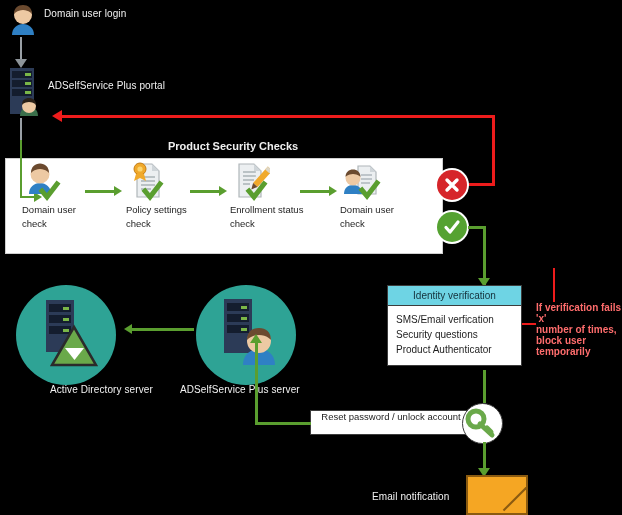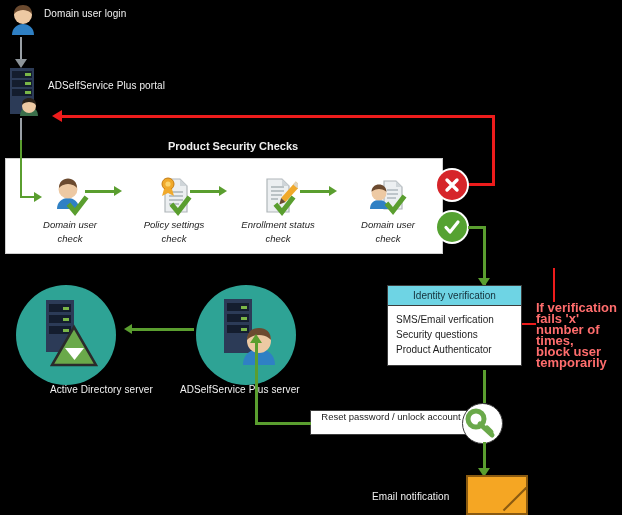--- a/index.html
+++ b/index.html
@@ -6,21 +6,21 @@
   body{width:622px;height:515px;overflow:hidden;
        font-family:"Liberation Sans", sans-serif;color:#fff;}
   #stage{position:relative;width:622px;height:515px;background:#000;}
   .abs{position:absolute;}
   .lbl{font-size:10px;color:#f2f2f2;white-space:nowrap;letter-spacing:.1px;text-align:center;}
 
   
   #sec-panel{left:5px;top:158px;width:438px;height:96px;background:#fff;
              border:1px solid #cfcfcf;box-sizing:border-box;}
   #sec-title{left:168px;top:140px;font-size:11px;font-weight:bold;color:#efefef;}
-  .check-cell{position:absolute;top:173px;width:96px;text-align:center;font-style:italic;}
+  .check-cell{position:absolute;top:158px;width:96px;text-align:left;}
   .check-cap{font-size:9.5px;line-height:11.5px;color:#1d1d1d;margin-top:2px;}
   .ico-wrap{position:relative;height:44px;}
 
   
   .ln{position:absolute;background:#5a9e2f;}
   .ln-red{position:absolute;background:#ee1c1c;}
   .ln-gray{position:absolute;background:#9aa0a6;}
   .ar{position:absolute;width:0;height:0;}
   .ar-d-g{border-left:6px solid transparent;border-right:6px solid transparent;border-top:9px solid #5a9e2f;}
   .ar-r-g{border-top:5px solid transparent;border-bottom:5px solid transparent;border-left:8px solid #5a9e2f;}
@@ -32,21 +32,21 @@
   .teal-circ{position:absolute;width:100px;height:100px;border-radius:50%;}
 
   
   #idv{left:387px;top:285px;width:135px;background:#fff;border:1px solid #3c3c3c;box-sizing:border-box;}
   #idv-head{background:#6ed4e4;border-bottom:1px solid #3c3c3c;text-align:center;
             font-size:10px;color:#14303a;padding:4px 0;}
   #idv-body{padding:6px 8px 8px 8px;}
   .idv-item{font-size:10px;color:#1d1d1d;line-height:15px;white-space:nowrap;}
 
   
-  #note{left:536px;top:302px;width:86px;font-size:13px;line-height:11px;
+  #note{left:536px;top:302px;width:86px;font-size:10px;line-height:11px;
         color:#ff6d6d;font-weight:bold;}
 
   
   #reset-bar{left:310px;top:410px;width:162px;height:25px;background:#fff;
              border:1px solid #3c3c3c;box-sizing:border-box;display:flex;
              align-items:flex-start;justify-content:center;}
   #reset-bar span{font-size:9.5px;color:#1d1d1d;white-space:nowrap;}
   #key-circ{left:462px;top:403px;width:39px;height:39px;border-radius:50%;
             background:#fff;border:1px solid #3c3c3c;}
 

